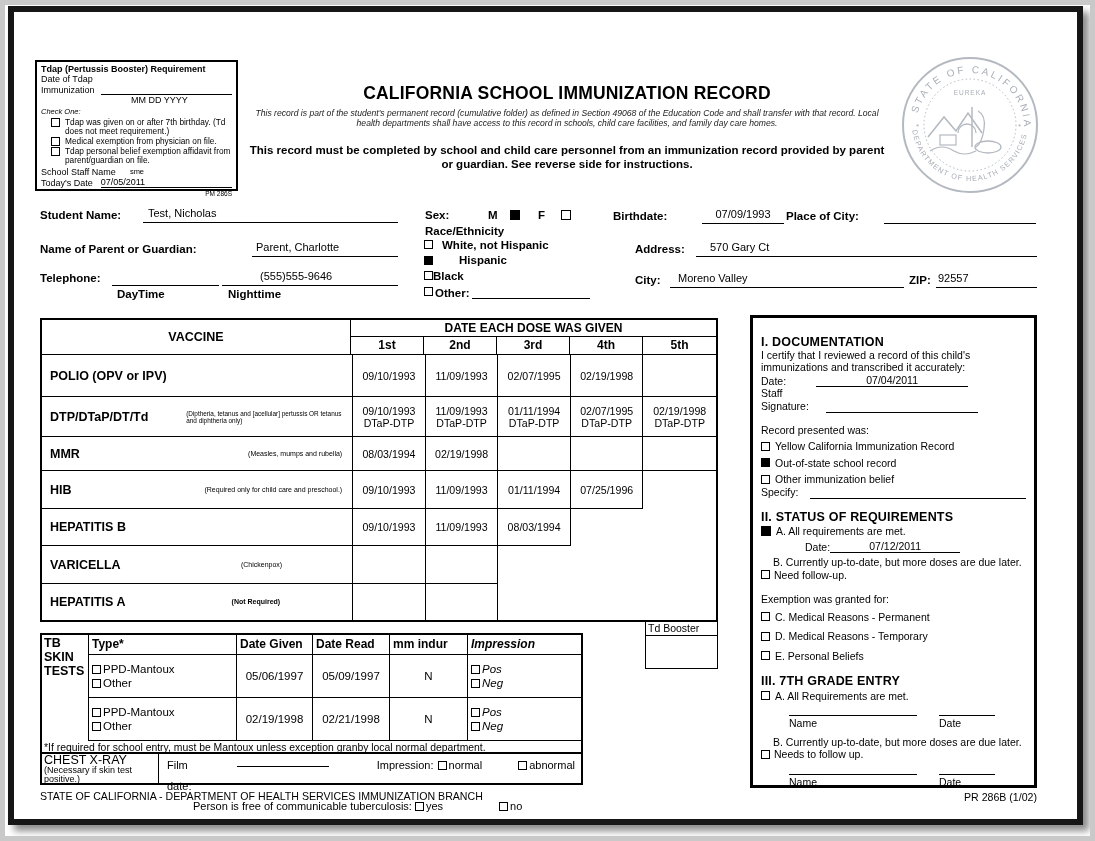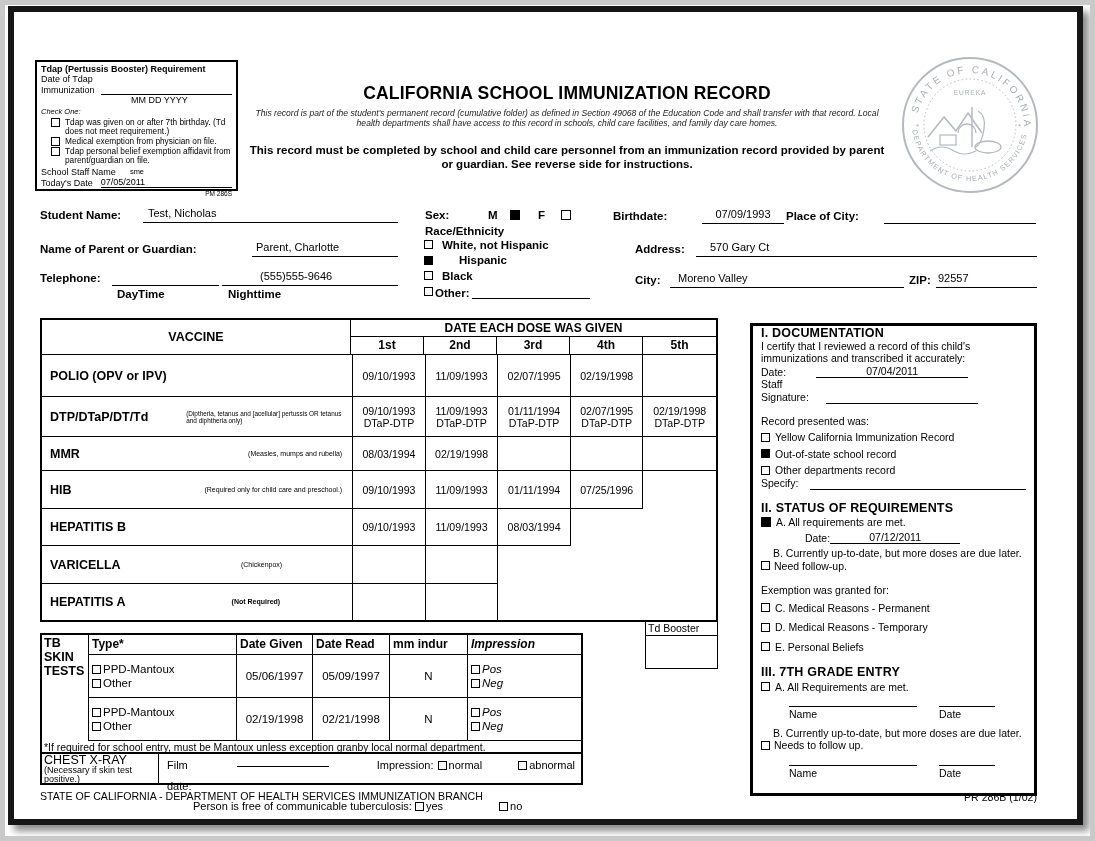--- a/index.html
+++ b/index.html
@@ -69,21 +69,21 @@
   
   .cx{position:absolute;left:35px;top:747px;width:543px;height:33px;border:2px solid #000;box-sizing:border-box;display:flex;background:#fff;}
   .cx-label{width:117px;box-sizing:border-box;border-right:1px solid #000;padding:0 2px;}
   .cx-title{font-size:12.5px;line-height:12px;}
   .cx-sub{font-size:9px;line-height:9px;}
   .cx-main{flex:1;padding:1px 6px 0 8px;font-size:11px;}
   .cx-l1{display:flex;align-items:flex-start;line-height:21px;}
   .cx-l2{display:flex;align-items:center;line-height:13px;margin-top:3px;}
   .cx-cb{display:flex;align-items:center;gap:2px;}
   
-  .dp{position:absolute;left:745px;top:310px;width:287px;height:473px;border:3px solid #000;box-sizing:border-box;padding:1px 8px 0 8px;font-size:10.5px;line-height:12.5px;background:#fff;margin-top:8px;}
+  .dp{position:absolute;left:745px;top:310px;width:287px;height:473px;border:3px solid #000;box-sizing:border-box;padding:18px 8px 0 8px;font-size:10.5px;line-height:12.5px;background:#fff;}
   .dp-h{font-weight:bold;font-size:12.5px;letter-spacing:.2px;}
   .dp-row{display:flex;align-items:flex-end;}
   .dp-opt{display:flex;align-items:center;gap:5px;margin-top:4px;}
   .dp-opt2{margin-top:3px;}
   .dp-opt2 .l1{padding-left:12px;}
   .dp-opt2 .l2{display:flex;align-items:center;gap:4px;}
   .sigrow{display:flex;gap:22px;padding-left:28px;margin-top:13px;}
   .sig{border-top:1px solid #000;font-size:10.5px;padding-top:1px;}
   
   .foot-l{position:absolute;left:35px;top:785px;font-size:10.6px;}
@@ -177,21 +177,21 @@
   <span class="lbl" style="left:420px;top:220px">Race/Ethnicity</span>
   <div class="abs" style="left:419px;top:232px;width:200px">
     <div style="display:flex;align-items:center;gap:9px;height:15.5px">
       <span class="cb sm"></span>
       <span style="font-weight:bold;font-size:11.5px">White, not Hispanic</span>
     </div>
     <div style="display:flex;align-items:center;gap:26px;height:15.5px">
       <span class="cb sm checked"></span>
       <span style="font-weight:bold;font-size:11.5px">Hispanic</span>
     </div>
-    <div style="display:flex;align-items:center;gap:9px;height:15.5px">
+    <div style="display:flex;align-items:center;height:15.5px">
       <span class="cb sm"></span>
       <span style="font-weight:bold;font-size:11.5px">Black</span>
     </div>
     <div style="display:flex;align-items:flex-end;gap:2px;height:15.5px">
       <span class="cb sm" style="margin-bottom:3px"></span>
       <span style="font-weight:bold;font-size:11.5px">Other:</span>
       <span class="uline" style="width:118px;height:13px"></span>
     </div>
   </div>
 
@@ -509,21 +509,21 @@
     <div class="dp-opt">
         <span class="cb sm"></span>
         <span>Yellow California Immunization Record</span>
       </div>
     <div class="dp-opt">
         <span class="cb sm checked"></span>
         <span>Out-of-state school record</span>
       </div>
     <div class="dp-opt">
         <span class="cb sm"></span>
-        <span>Other departments record</span>
+        <span>Other immunization belief</span>
       </div>
     <div class="dp-row">
       <span>Specify:</span>
       <span class="uline" style="flex:1;margin-left:12px;height:12px"></span>
     </div>
 
     <div class="dp-h" style="margin-top:12px">II. STATUS OF REQUIREMENTS</div>
     <div class="dp-opt" style="margin-top:2px">
         <span class="cb checked"></span>
         <span>A. All requirements are met.</span>

